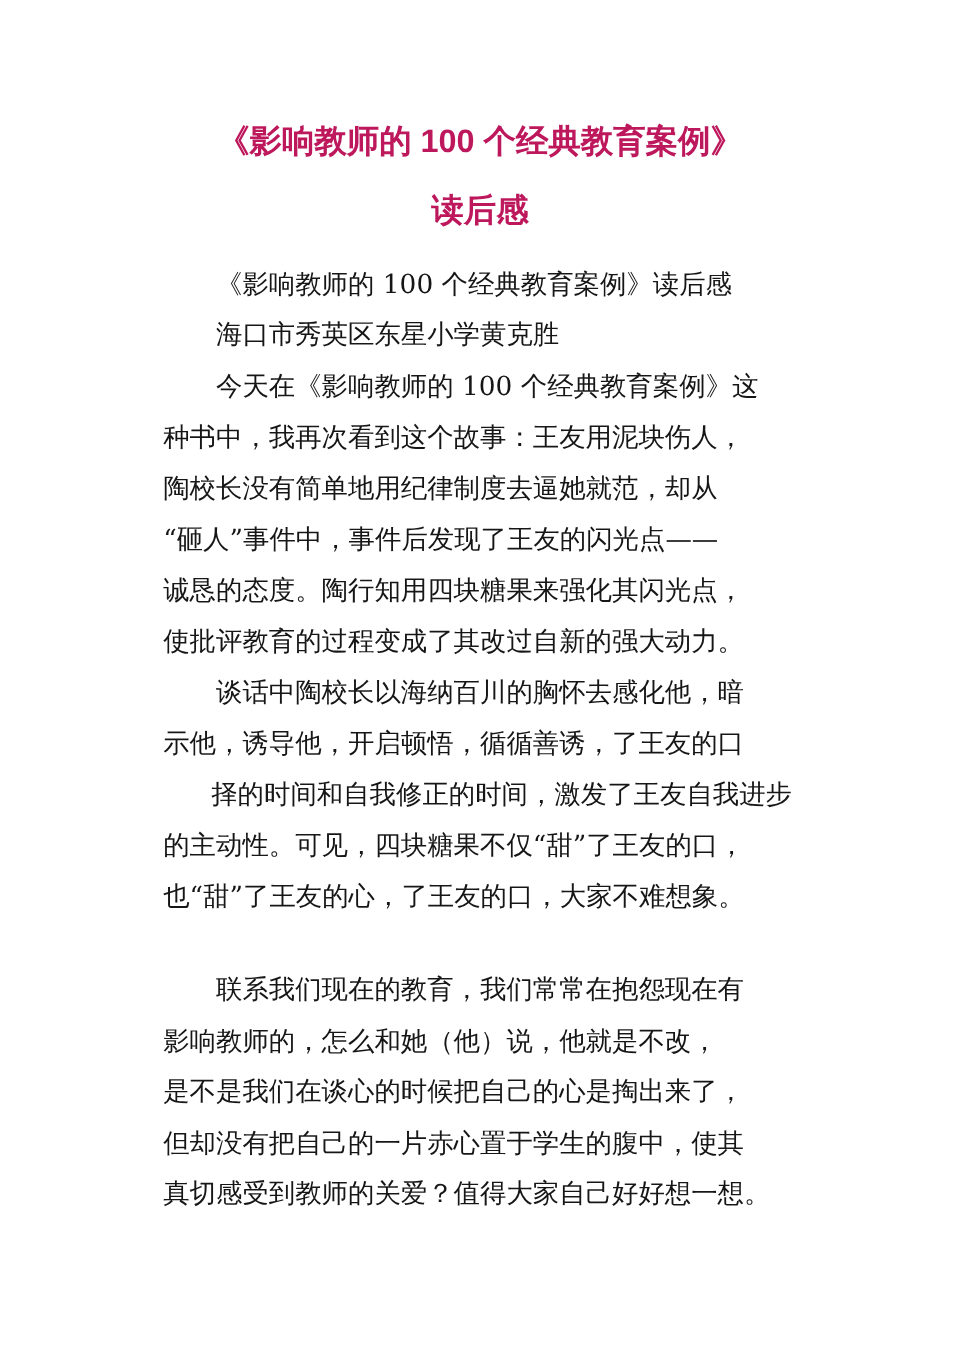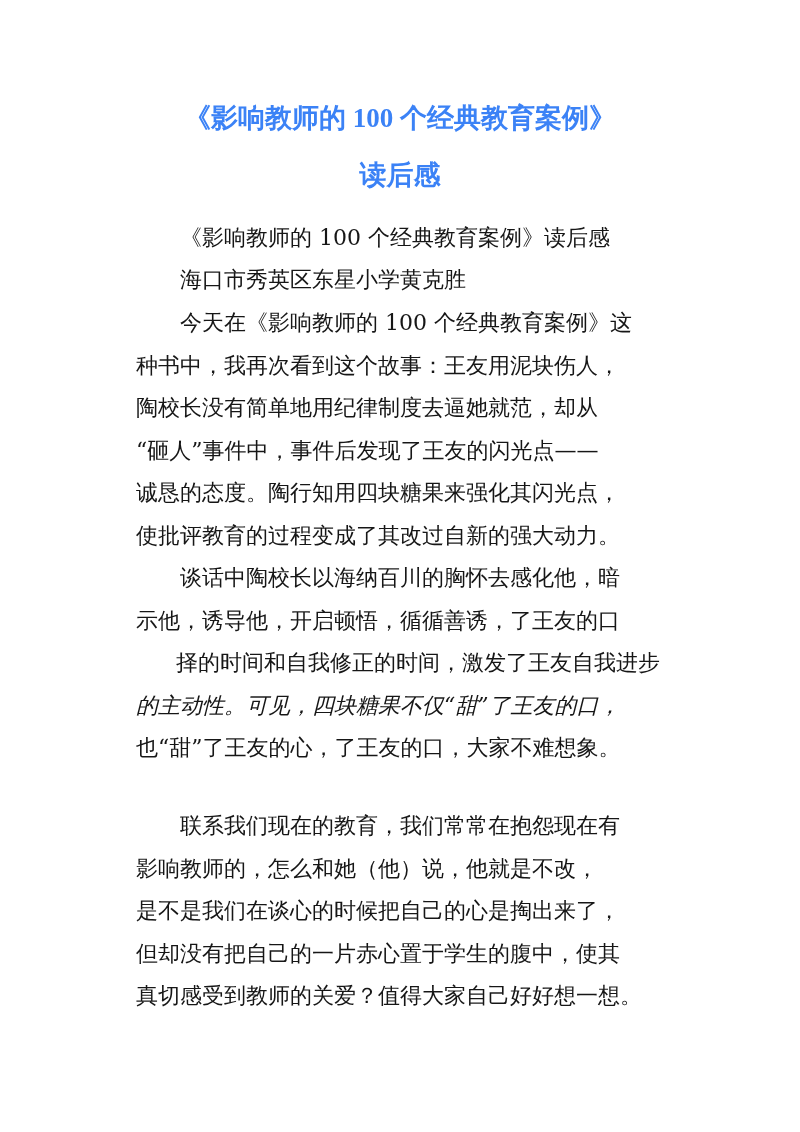--- a/index.html
+++ b/index.html
@@ -20,25 +20,25 @@
       top: 0;
       width: 800px;
       height: 1132px;
       background: #ffffff;
     }
     .title {
       position: absolute;
       left: 0;
       width: 800px;
       text-align: center;
-      font-family: Liberation Serif, serif;
+      font-family: Liberation Sans, sans-serif;
       font-weight: bold;
       font-size: 27px;
       line-height: 40px;
-      color: #3b82f6;
+      color: #be185d;
       letter-spacing: 0px;
     }
     .title.l1 { top: 98px; }
     .title.l2 { top: 155px; }
     .body-text {
       position: absolute;
       left: 136px;
       width: 560px;
       font-family: "DejaVu Serif", "Liberation Serif", serif;
       font-size: 22px;
@@ -65,21 +65,21 @@
     <div class="line" style="top: 260px; left: 44px;">海口市秀英区东星小学黄克胜</div>
     <div class="line" style="top: 303px; left: 44px;">今天在《影响教师的 100 个经典教育案例》这</div>
     <div class="line" style="top: 346px; left: 0px;">种书中，我再次看到这个故事：王友用泥块伤人，</div>
     <div class="line" style="top: 388px; left: 0px;">陶校长没有简单地用纪律制度去逼她就范，却从</div>
     <div class="line" style="top: 431px; left: 0px;">“砸人”事件中，事件后发现了王友的闪光点——</div>
     <div class="line" style="top: 473px; left: 0px;">诚恳的态度。陶行知用四块糖果来强化其闪光点，</div>
     <div class="line" style="top: 516px; left: 0px;">使批评教育的过程变成了其改过自新的强大动力。</div>
     <div class="line" style="top: 558px; left: 44px;">谈话中陶校长以海纳百川的胸怀去感化他，暗</div>
     <div class="line" style="top: 601px; left: 0px;">示他，诱导他，开启顿悟，循循善诱，了王友的口</div>
     <div class="line" style="top: 643px; left: 0px; margin-left: 40px;">择的时间和自我修正的时间，激发了王友自我进步</div>
-    <div class="line" style="top: 686px; left: 0px; font-style: italic;">的主动性。可见，四块糖果不仅“甜”了王友的口，</div>
+    <div class="line" style="top: 686px; left: 0px;">的主动性。可见，四块糖果不仅“甜”了王友的口，</div>
     <div class="line" style="top: 728px; left: 0px;">也“甜”了王友的心，了王友的口，大家不难想象。</div>
     <div class="line" style="top: 806px; left: 44px;">联系我们现在的教育，我们常常在抱怨现在有</div>
     <div class="line" style="top: 849px; left: 0px;">影响教师的，怎么和她（他）说，他就是不改，</div>
     <div class="line" style="top: 891px; left: 0px;">是不是我们在谈心的时候把自己的心是掏出来了，</div>
     <div class="line" style="top: 934px; left: 0px;">但却没有把自己的一片赤心置于学生的腹中，使其</div>
     <div class="line" style="top: 976px; left: 0px;">真切感受到教师的关爱？值得大家自己好好想一想。</div>
   </div>
 </div>
 
 </body></html>

